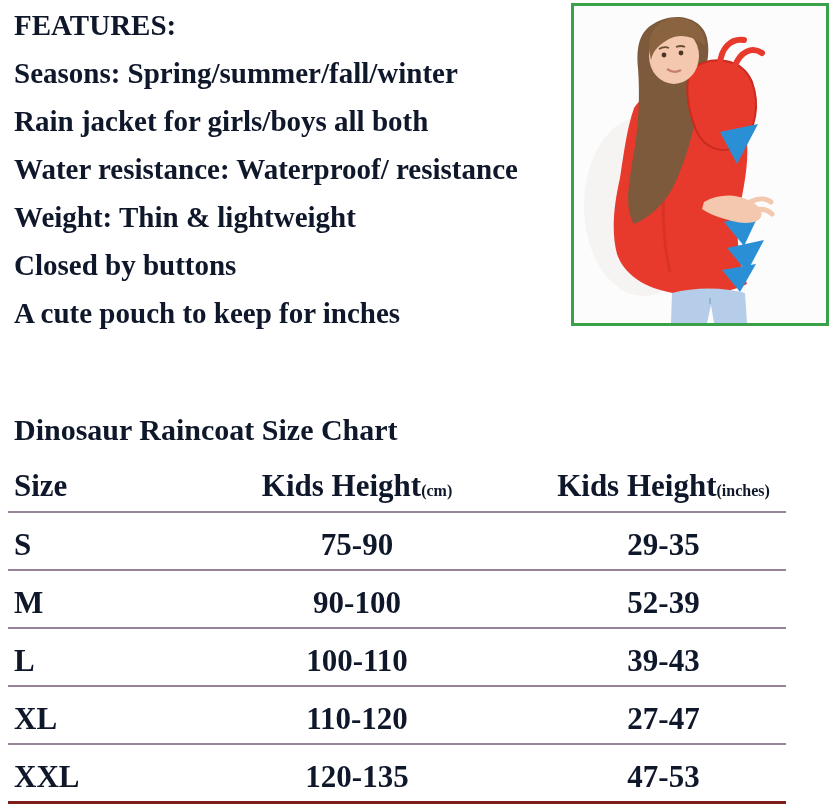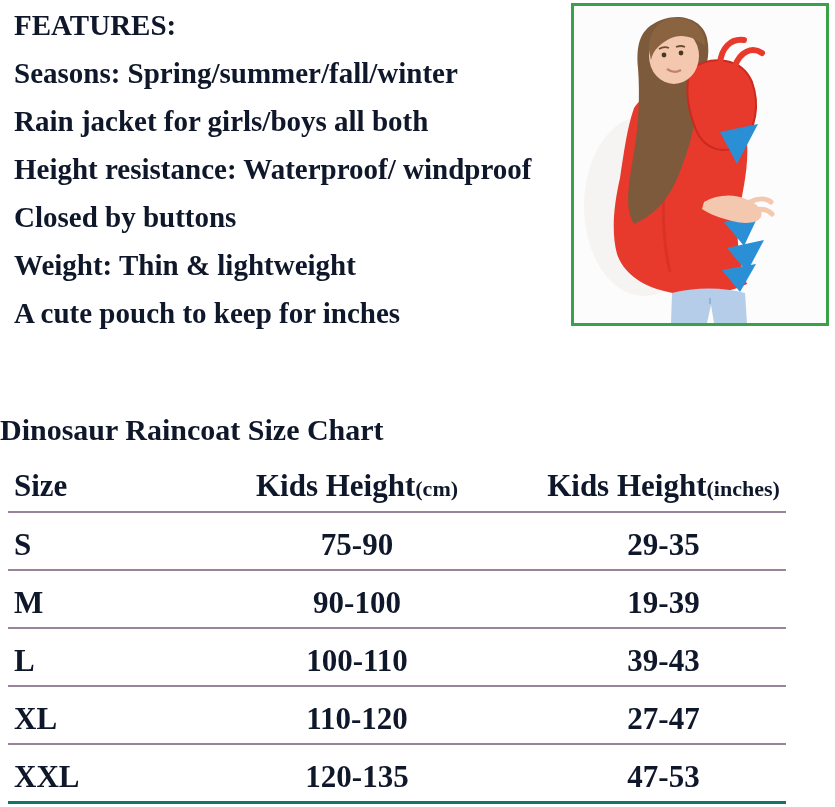--- a/index.html
+++ b/index.html
@@ -8,48 +8,48 @@
     font-family:Liberation Serif, serif;font-weight:bold;color:#0f172a;
   }
   
   .features{position:absolute;left:14px;top:1px;}
   .features-heading,.feature-line{margin:0;font-size:29px;line-height:48px;font-weight:bold;white-space:nowrap;}
   
   .photo{position:absolute;left:571px;top:3px;width:252px;height:317px;margin:0;
          border:3px solid #3ba04a;background:#fdfcfc;}
   .photo svg{display:block;}
   
-  .chart-title{position:absolute;left:0;top:413px;margin:0;font-size:30px;font-weight:bold;white-space:nowrap;}
+  .chart-title{position:absolute;left:14px;top:413px;margin:0;font-size:30px;font-weight:bold;white-space:nowrap;}
   
   .size-table{position:absolute;left:8px;top:460px;width:778px;border-collapse:collapse;table-layout:fixed;}
   .size-table th,.size-table td{padding:0;font-weight:bold;}
   .size-table col.c1{width:165px;}
   .size-table col.c2{width:368px;}
   .size-table col.c3{width:245px;}
   .size-table thead th{height:44px;vertical-align:bottom;padding-bottom:7px;
     border-bottom:2px solid #998399;font-size:31px;}
   .size-table th.a-left,.size-table td.a-left{text-align:left;padding-left:6px;}
   .size-table th.a-center,.size-table td.a-center{text-align:center;}
   .size-table tbody td{height:48px;padding-top:8px;vertical-align:middle;
     border-bottom:2px solid #998399;font-size:31px;}
-  .size-table tbody tr:last-child td{border-bottom:3px solid #0f766e;}
-  .unit{font-size:22px;font-weight:bold;}
+  .size-table tbody tr:last-child td{border-bottom:3px solid #7f1d1d;}
+  .unit{font-size:16px;font-weight:bold;}
 </style>
 </head>
 <body>
 
 <div class="page">
 
   <section class="features">
     <h2 class="features-heading">FEATURES:</h2>
     <p class="feature-line">Seasons: Spring/summer/fall/winter</p>
     <p class="feature-line">Rain jacket for girls/boys all both</p>
-    <p class="feature-line">Height resistance: Waterproof/ windproof</p>
+    <p class="feature-line">Water resistance: Waterproof/ resistance</p>
+    <p class="feature-line">Weight: Thin &amp; lightweight</p>
     <p class="feature-line">Closed by buttons</p>
-    <p class="feature-line">Weight: Thin &amp; lightweight</p>
     <p class="feature-line">A cute pouch to keep for inches</p>
   </section>
 
   <figure class="photo">
     <svg viewBox="0 0 252 317" width="252" height="317" xmlns="http://www.w3.org/2000/svg">
 
       <ellipse cx="70" cy="200" rx="60" ry="90" fill="#f6f4f2"></ellipse>
 
       <path fill="#e83a2c" d="M60,102 C74,82 100,72 120,78 L152,90 C164,100 171,116 173,136
                C175,162 168,188 164,212 C162,236 166,260 173,278
@@ -117,21 +117,21 @@
     </thead>
     <tbody>
       <tr>
         <td class="a-left">S</td>
         <td class="a-center">75-90</td>
         <td class="a-center">29-35</td>
       </tr>
       <tr>
         <td class="a-left">M</td>
         <td class="a-center">90-100</td>
-        <td class="a-center">19-39</td>
+        <td class="a-center">52-39</td>
       </tr>
       <tr>
         <td class="a-left">L</td>
         <td class="a-center">100-110</td>
         <td class="a-center">39-43</td>
       </tr>
       <tr>
         <td class="a-left">XL</td>
         <td class="a-center">110-120</td>
         <td class="a-center">27-47</td>

